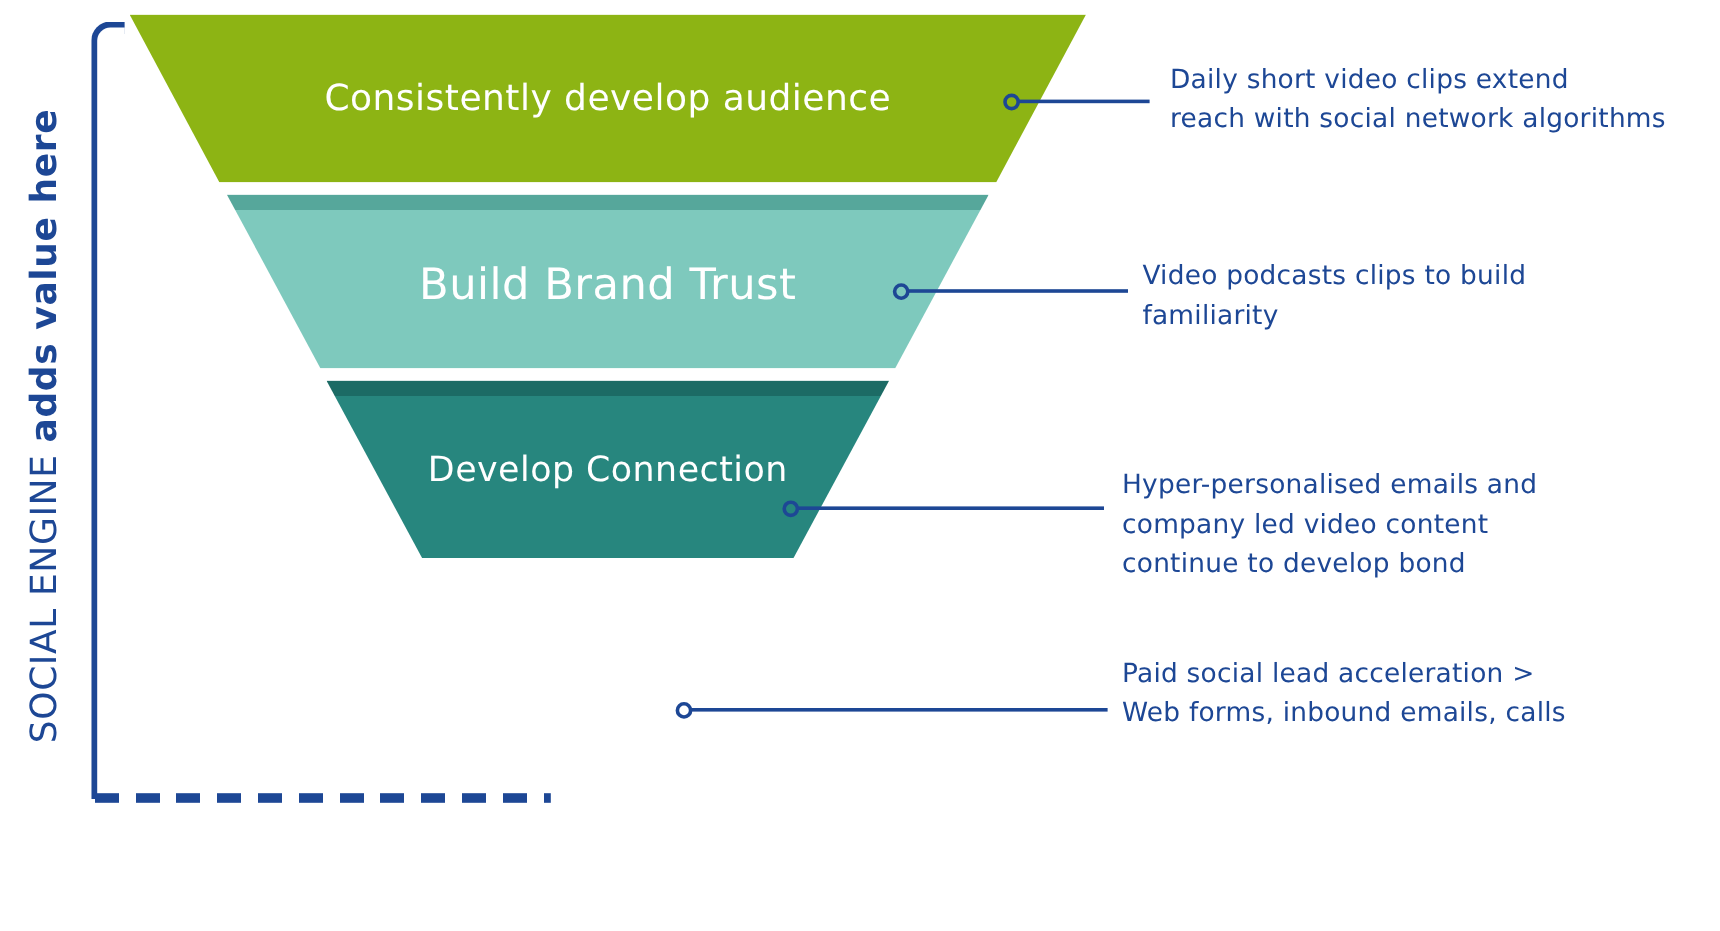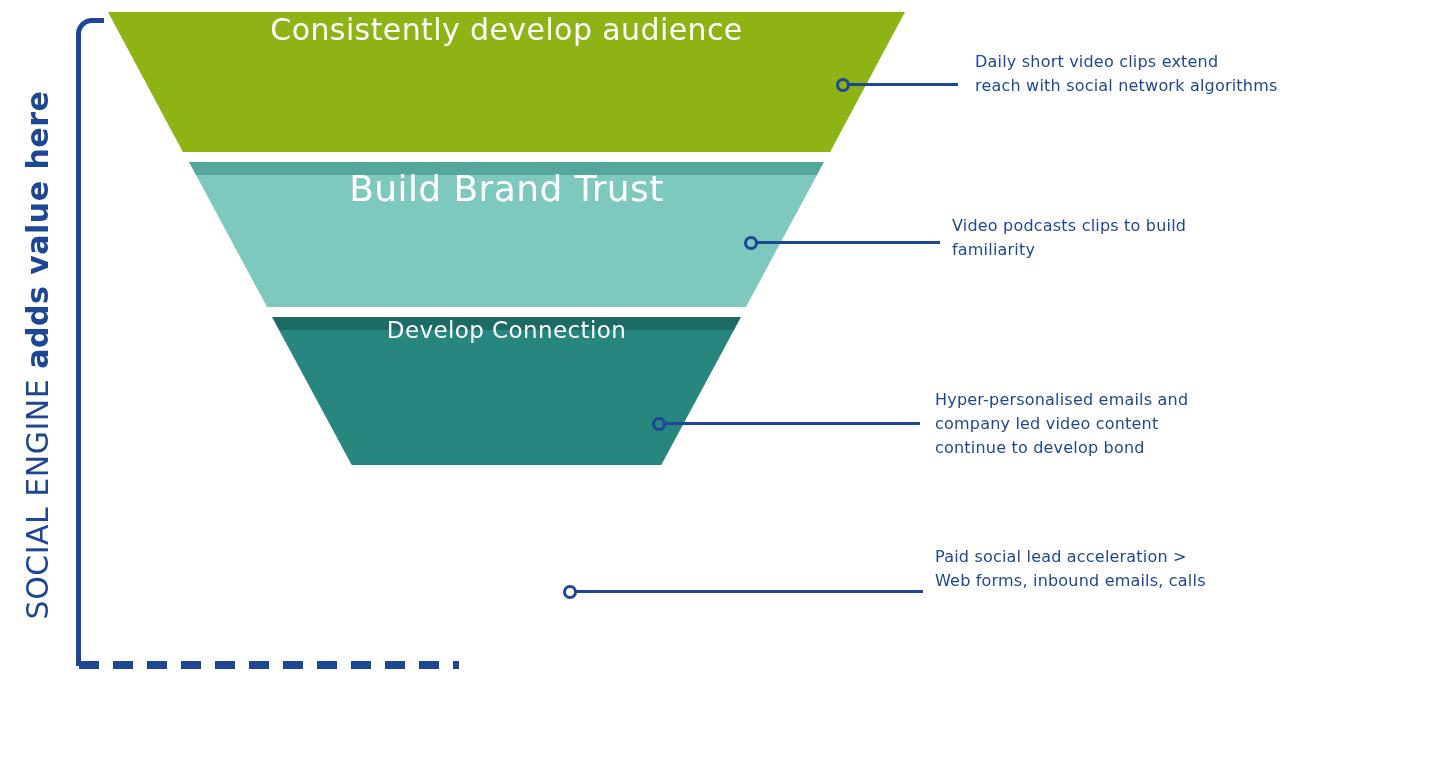--- a/index.html
+++ b/index.html
@@ -9,21 +9,21 @@
     height:776px;
     background:#ffffff;
     overflow:hidden;
     font-family:"DejaVu Sans", sans-serif;
   }
 
   
   .tier{
     position:absolute;
     display:flex;
-    align-items:flex-start;
+    align-items:center;
     justify-content:center;
     color:#ffffff;
     letter-spacing:0.4px;
   }
   .tier .tier-label{white-space:pre-line; text-align:center;}
   .tier1{
     left:108px; top:12px; width:797px; height:140px;
     background:var(--tier1);
     clip-path:polygon(0 0,100% 0,90.6% 100%,9.4% 100%);
     font-size:30px;
@@ -32,21 +32,21 @@
     left:189px; top:162px; width:635px; height:145px;
     background:linear-gradient(to bottom, var(--tier2_band) 0 13px, var(--tier2) 13px);
     clip-path:polygon(0 0,100% 0,87.7% 100%,12.3% 100%);
     font-size:36px;
     padding-top:6px; box-sizing:border-box;
   }
   .tier3{
     left:272px; top:317px; width:469px; height:148px;
     background:linear-gradient(to bottom, var(--tier3_band) 0 13px, var(--tier3) 13px);
     clip-path:polygon(0 0,100% 0,83% 100%,17% 100%);
-    font-size:23px;
+    font-size:29px;
   }
   .tier4{
     left:357px; top:475px; width:299px; height:290px;
     background:linear-gradient(to bottom, var(--tier4_band) 0 13px, var(--tier4) 13px);
     clip-path:polygon(0 0,100% 0,50% 100%);
     font-size:29px;
     align-items:flex-start;
   }
   .tier4 .tier-label{margin-top:46px; line-height:2.05;}
 
@@ -73,21 +73,21 @@
   }
   .cline1{left:848px; top:83px; width:110px;}
   .cline2{left:756px; top:241px; width:184px;}
   .cline3{left:664px; top:422px; width:256px;}
   .cline4{left:575px; top:590px; width:348px;}
 
   
   .note{
     position:absolute;
     color:var(--accent);
-    font-size:16px;
+    font-size:22px;
     line-height:1.5;
     white-space:pre-line;
     font-weight:500;
     letter-spacing:0.2px;
   }
   .note1{left:975px; top:50px;}
   .note2{left:952px; top:214px;}
   .note3{left:935px; top:388px;}
   .note4{left:935px; top:545px;}
 

